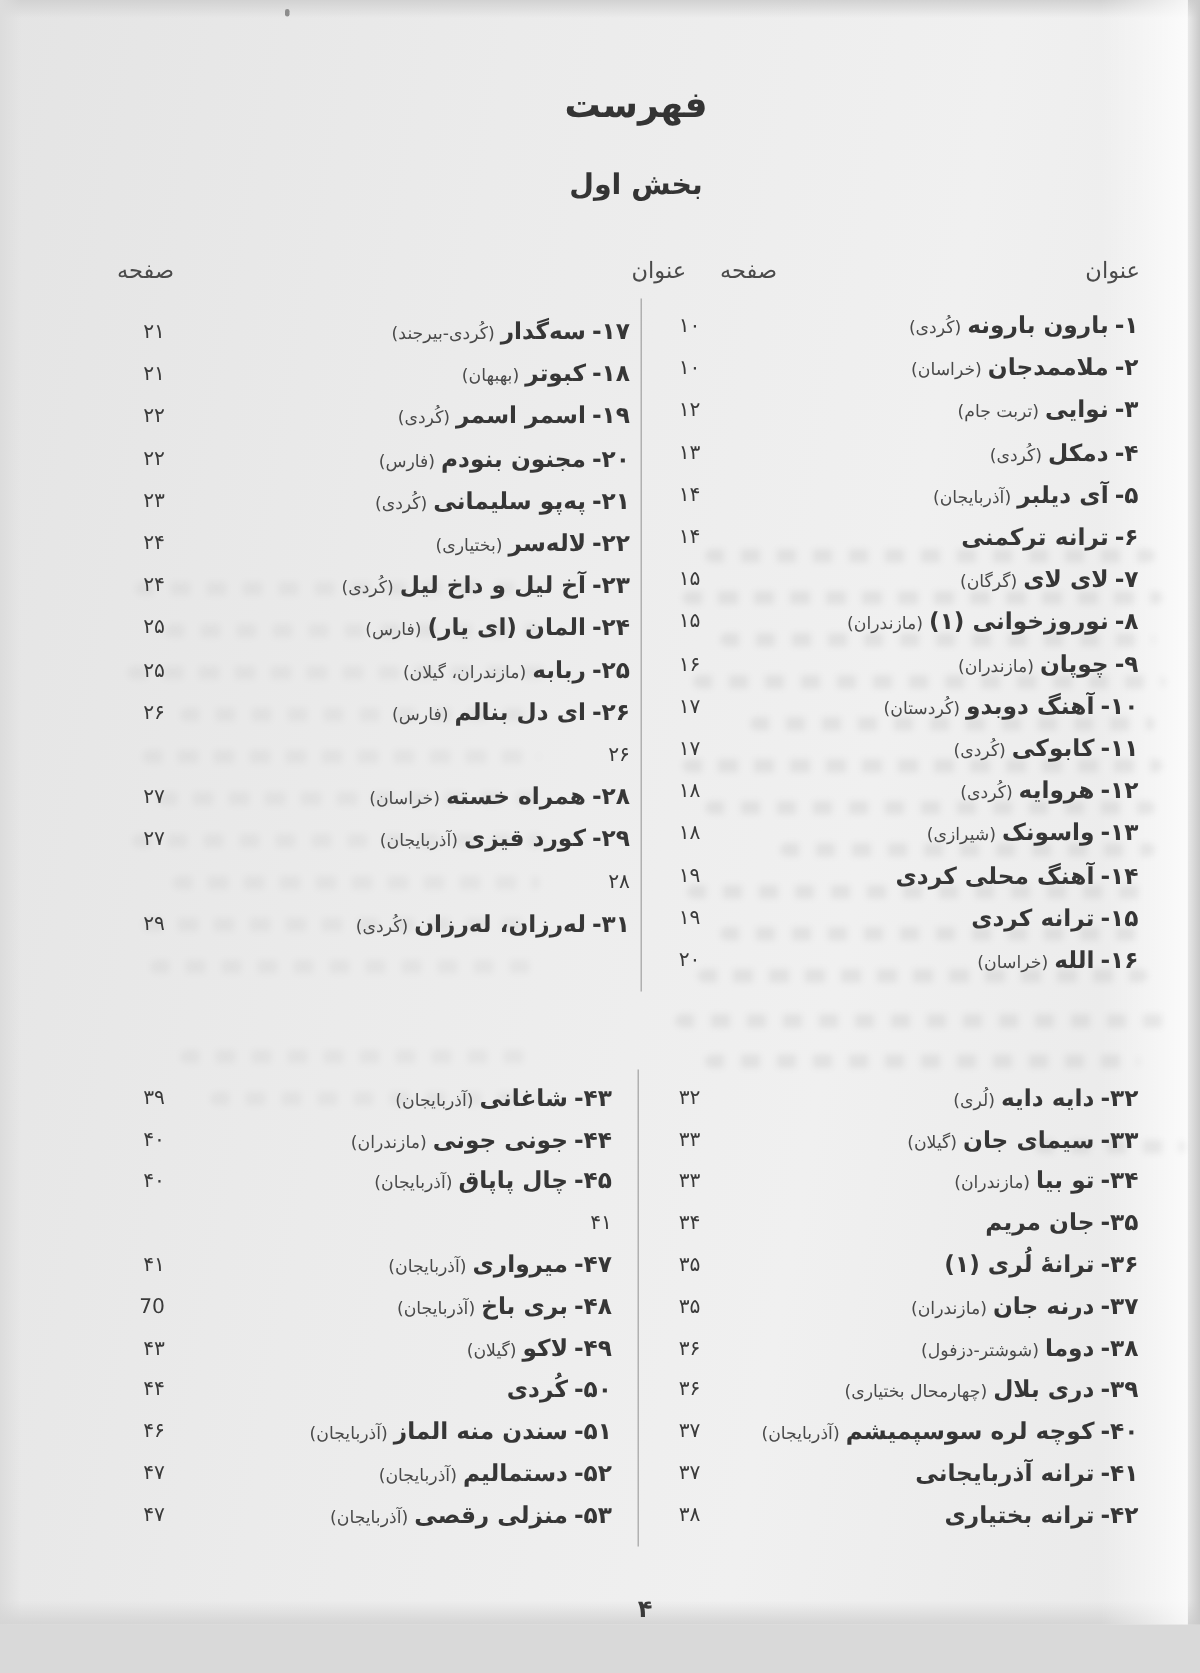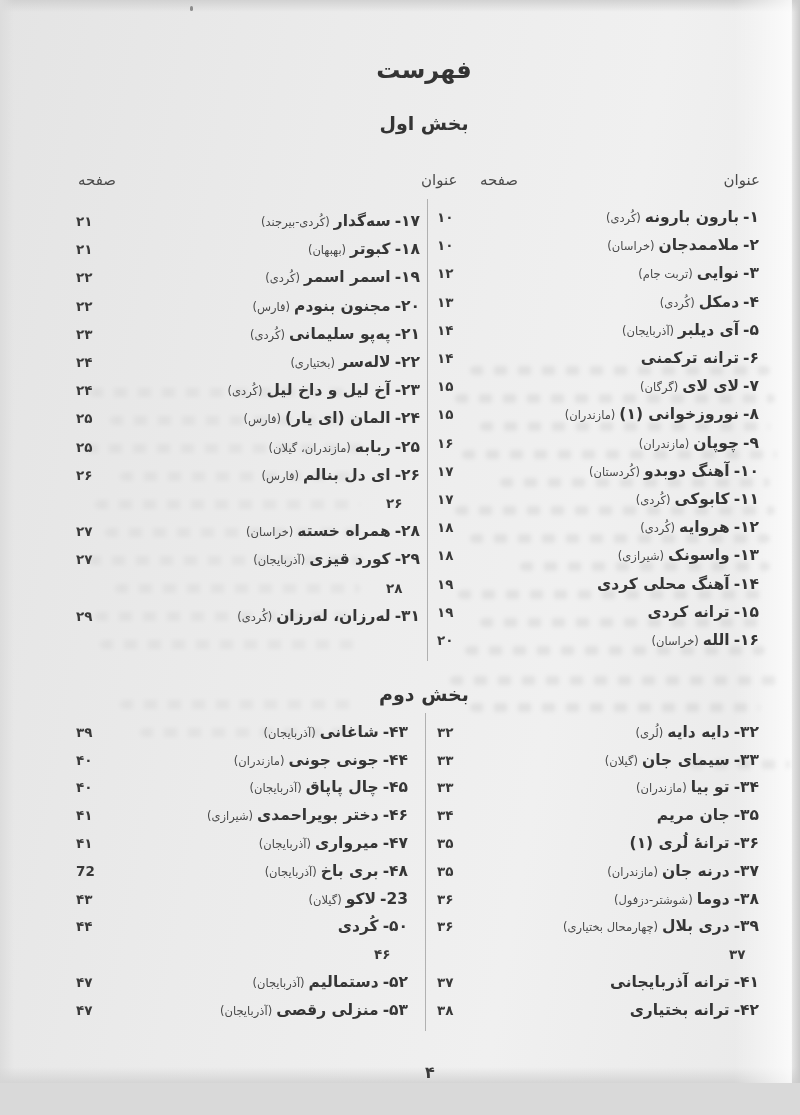--- a/index.html
+++ b/index.html
@@ -52,21 +52,21 @@
   .col-r1{left:437px;top:203px;width:322px;}
   .col-l1{left:76px;top:207px;width:344px;}
   .col-r2{left:437px;top:718px;width:322px;}
   .col-l2{left:76px;top:718px;width:332px;}
   .sec1 .row{height:28.2px;}
   .sec2 .row{height:27.8px;}
   .row{display:flex;justify-content:space-between;align-items:center;direction:rtl;}
   .entry{white-space:nowrap;font-size:15.5px;font-weight:bold;color:#363636;}
   .entry .ttl{margin:16px 4px 0 4px;}
   .entry .rgn{font-size:11.5px;font-weight:normal;color:#4a4a4a;}
-  .pg{width:30px;text-align:left;font-size:13.5px;font-weight:bold;color:#3a3a3a;flex:0 0 auto;}
+  .pg{width:30px;text-align:right;font-size:13.5px;font-weight:normal;color:#3a3a3a;flex:0 0 auto;}
   .col-l1 .pg,.col-l2 .pg{width:34px;}
 
   .divider{position:absolute;width:1px;background:#8f8f8f;opacity:.65;}
   .divider1{left:427px;top:199px;height:462px;}
   .divider2{left:425px;top:713px;height:318px;}
 
   .footer-num{
     position:absolute;left:60px;top:1063px;width:740px;
     text-align:center;font-size:16px;font-weight:bold;color:#3a3a3a;
   }
@@ -240,21 +240,20 @@
       </div>
       <div class="row">
         <span class="pg">۲۸</span>
       </div>
       <div class="row">
         <span class="entry"><span class="num">۳۱-</span><span class="ttl">له‌رزان، له‌رزان</span><span class="rgn">(کُردی)</span></span>
         <span class="pg">۲۹</span>
       </div>
     </div>
 
-  <div class="sec-heading sec2-heading">بخش دوم</div>
   <div class="divider divider2"></div>
   <div class="col col-r2 sec2">
       <div class="row">
         <span class="entry"><span class="num">۳۲-</span><span class="ttl">دایه دایه</span><span class="rgn">(لُری)</span></span>
         <span class="pg">۳۲</span>
       </div>
       <div class="row">
         <span class="entry"><span class="num">۳۳-</span><span class="ttl">سیمای جان</span><span class="rgn">(گیلان)</span></span>
         <span class="pg">۳۳</span>
       </div>
@@ -276,20 +275,21 @@
       </div>
       <div class="row">
         <span class="entry"><span class="num">۳۸-</span><span class="ttl">دوما</span><span class="rgn">(شوشتر-دزفول)</span></span>
         <span class="pg">۳۶</span>
       </div>
       <div class="row">
         <span class="entry"><span class="num">۳۹-</span><span class="ttl">دری بلال</span><span class="rgn">(چهارمحال بختیاری)</span></span>
         <span class="pg">۳۶</span>
       </div>
       <div class="row">
+        <span class="entry"><span class="num">۴۰-</span><span class="ttl">کوچه لره سوسپمیشم</span><span class="rgn">(آذربایجان)</span></span>
         <span class="pg">۳۷</span>
       </div>
       <div class="row">
         <span class="entry"><span class="num">۴۱-</span><span class="ttl">ترانه آذربایجانی</span><span class="rgn"></span></span>
         <span class="pg">۳۷</span>
       </div>
       <div class="row">
         <span class="entry"><span class="num">۴۲-</span><span class="ttl">ترانه بختیاری</span><span class="rgn"></span></span>
         <span class="pg">۳۸</span>
       </div>
@@ -301,40 +301,40 @@
       </div>
       <div class="row">
         <span class="entry"><span class="num">۴۴-</span><span class="ttl">جونی جونی</span><span class="rgn">(مازندران)</span></span>
         <span class="pg">۴۰</span>
       </div>
       <div class="row">
         <span class="entry"><span class="num">۴۵-</span><span class="ttl">چال پاپاق</span><span class="rgn">(آذربایجان)</span></span>
         <span class="pg">۴۰</span>
       </div>
       <div class="row">
-        <span class="entry"><span class="num">۴۶-</span><span class="ttl">دختر بویراحمدی</span><span class="rgn">(شیرازی)</span></span>
         <span class="pg">۴۱</span>
       </div>
       <div class="row">
         <span class="entry"><span class="num">۴۷-</span><span class="ttl">میرواری</span><span class="rgn">(آذربایجان)</span></span>
         <span class="pg">۴۱</span>
       </div>
       <div class="row">
         <span class="entry"><span class="num">۴۸-</span><span class="ttl">بری باخ</span><span class="rgn">(آذربایجان)</span></span>
-        <span class="pg">72</span>
-      </div>
-      <div class="row">
-        <span class="entry"><span class="num">23-</span><span class="ttl">لاکو</span><span class="rgn">(گیلان)</span></span>
+        <span class="pg">70</span>
+      </div>
+      <div class="row">
+        <span class="entry"><span class="num">۴۹-</span><span class="ttl">لاکو</span><span class="rgn">(گیلان)</span></span>
         <span class="pg">۴۳</span>
       </div>
       <div class="row">
         <span class="entry"><span class="num">۵۰-</span><span class="ttl">کُردی</span><span class="rgn"></span></span>
         <span class="pg">۴۴</span>
       </div>
       <div class="row">
+        <span class="entry"><span class="num">۵۱-</span><span class="ttl">سندن منه الماز</span><span class="rgn">(آذربایجان)</span></span>
         <span class="pg">۴۶</span>
       </div>
       <div class="row">
         <span class="entry"><span class="num">۵۲-</span><span class="ttl">دستمالیم</span><span class="rgn">(آذربایجان)</span></span>
         <span class="pg">۴۷</span>
       </div>
       <div class="row">
         <span class="entry"><span class="num">۵۳-</span><span class="ttl">منزلی رقصی</span><span class="rgn">(آذربایجان)</span></span>
         <span class="pg">۴۷</span>
       </div>

